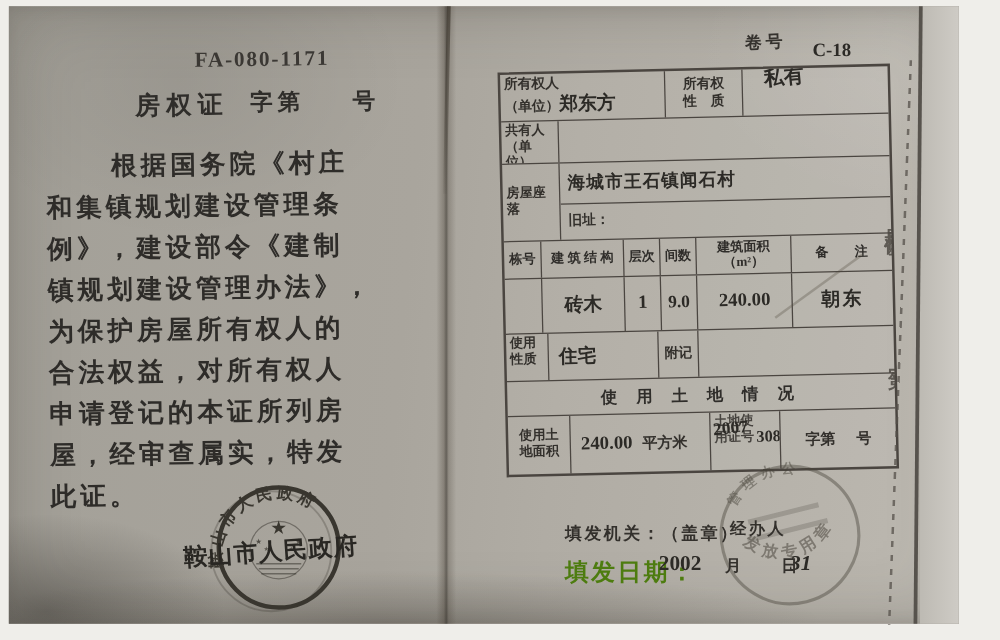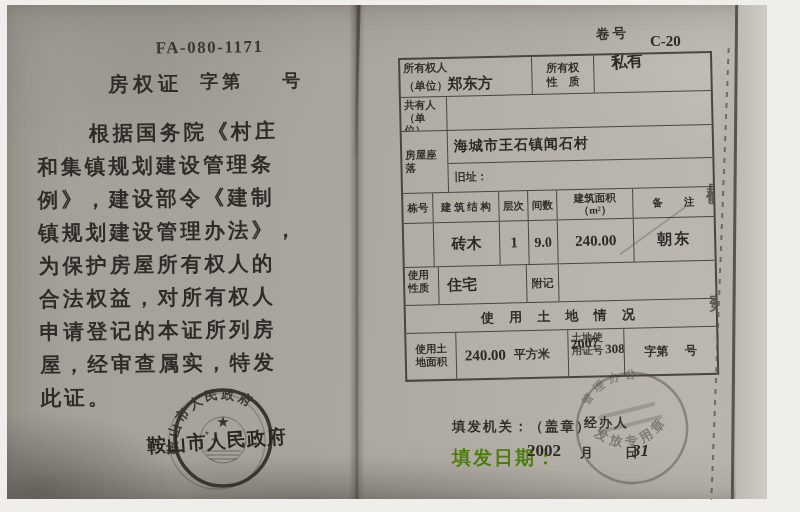--- a/index.html
+++ b/index.html
@@ -125,21 +125,21 @@
     <text font-size="13" font-weight="bold" fill="#39362f" letter-spacing="3">
       <textPath href="#sealTopArc" startOffset="4%">鞍山市人民政府</textPath>
     </text>
     <text x="2" y="64" font-size="19" font-weight="bold" fill="#292723" letter-spacing="1" transform="rotate(-4 79 60)">鞍山市人民政府</text>
   </svg>
 
   <div class="fold"></div>
   <div class="fold-scratch"></div>
 
   <div class="vol-label">卷号</div>
-  <div class="vol-value hand">C-20</div>
+  <div class="vol-value hand">C-18</div>
 
   <div class="cert-table">
 
     <div class="trow" style="height:38px">
       <div class="tcell" style="width:132px">
         <div class="lbl">所有权人</div>
         <div class="lbl"><span>（单位）</span><span class="hand" style="font-size:15px">郑东方</span></div>
       </div>
       <div class="tcell center" style="width:62px">
         <div class="lbl" style="text-align:center">

